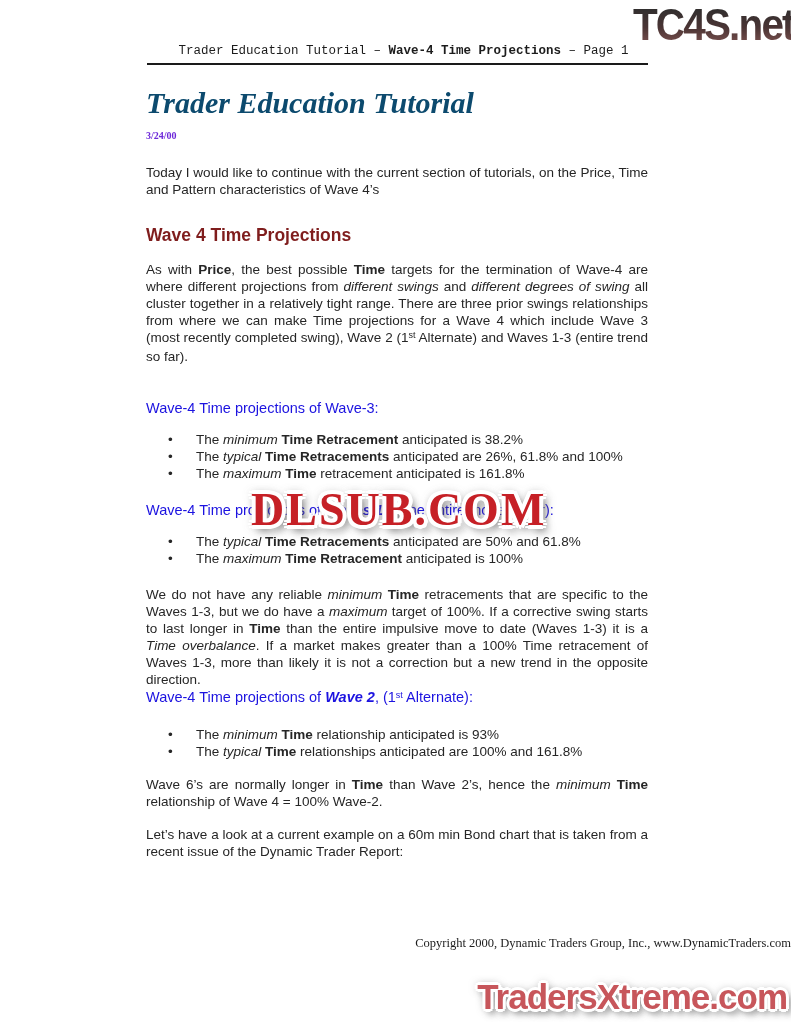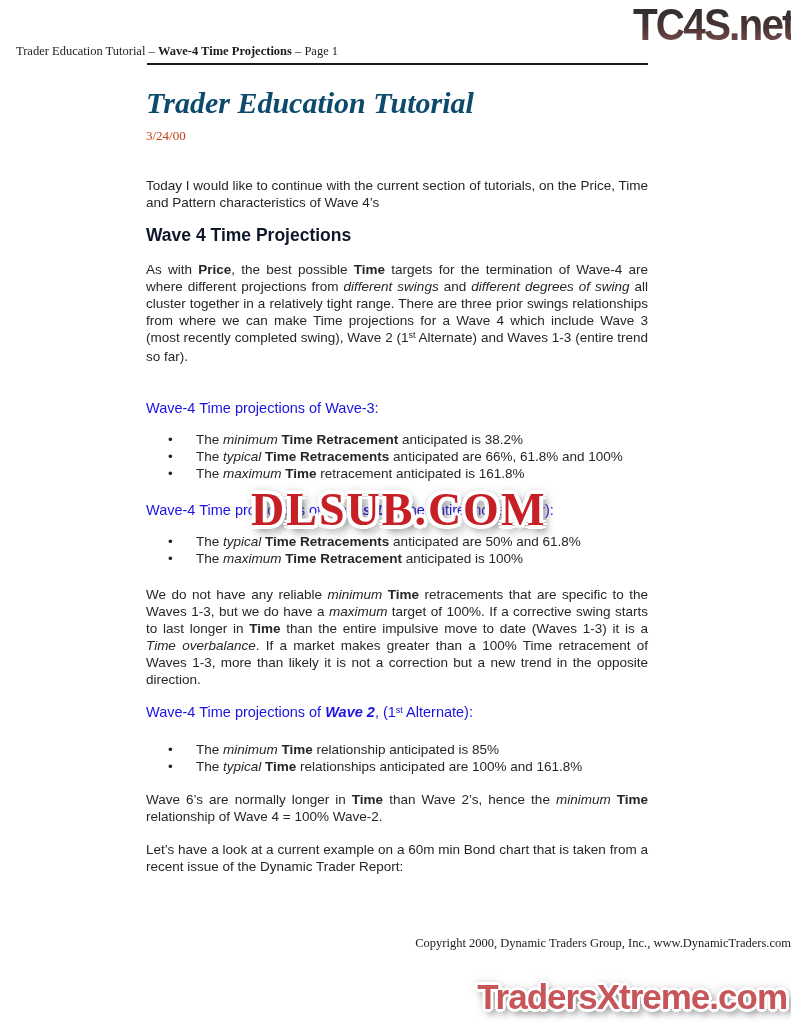--- a/index.html
+++ b/index.html
@@ -5,21 +5,21 @@
   * { margin:0; padding:0; box-sizing:border-box; }
   html,body { background:#888; }
   .page {
     position:relative; width:791px; height:1024px; margin:0 auto;
     background:#ffffff; overflow:hidden;
     font-family:"Liberation Sans", sans-serif; color:#262626;
   }
   
   .running-header {
     position:absolute; top:44px; left:0; width:100%;
-    font-family:Liberation Serif, serif;
+    text-align:center; font-family:Liberation Mono, monospace;
     font-size:12.5px; color:#1c1c1c;padding-left:16px;
   }
   .running-header b { font-weight:bold; }
   .header-rule {
     position:absolute; top:63px; left:147px; width:501px;
     border-top:2px solid #1a1a1a;
   }
   
   .tc4s {
     position:absolute; top:0px; right:-3px;
@@ -50,36 +50,36 @@
       -3px 0 0 #fff, 3px 0 0 #fff, 0 -3px 0 #fff, 0 3px 0 #fff,
       0 0 8px rgba(110,110,110,.8), 4px 5px 7px rgba(90,90,90,.8);
   }
   
   .col { position:absolute; top:0; left:146px; width:502px; }
   h1.doc-title {
     margin-top:86px; font-family:"Liberation Serif", serif;
     font-style:italic; font-weight:bold; font-size:30px; line-height:34px;
     color:#0c4a6e;
   }
-  .doc-date { margin-top:8px; font-family:"Liberation Serif", serif; font-size:13px; line-height:15px; color:#c2410c; }
+  .doc-date { margin-top:8px; font-family:"Liberation Serif", serif; font-size:10px; line-height:15px; color:#6d28d9;font-weight:bold; }
   p.body { font-size:13.5px; line-height:17px; text-align:justify; }
   p.body:last-of-type, p.nojust { text-align:justify; }
   h2.sec {
-    margin-top:14px; font-size:17.5px; line-height:21px; font-weight:bold; color:#0f172a;
+    margin-top:27px; font-size:17.5px; line-height:21px; font-weight:bold; color:#7f1d1d;
   }
   .sub { font-size:14.5px; line-height:17px; color:#1c13e0; }
   .sub b { font-weight:bold;font-style:italic; }
-  .mt-p1 { margin-top:34px; }
+  .mt-p1 { margin-top:21px; }
   .mt-p2 { margin-top:15px; }
   .mt-sub1 { margin-top:35px; }
   .mt-ul1 { margin-top:14px; }
   .mt-sub2 { margin-top:20px; }
   .mt-ul2 { margin-top:14px; }
   .mt-p3 { margin-top:19px; }
-  .mt-sub3 { margin-top:16px; }
+  .mt-sub3 { margin-top:1px; }
   .mt-ul3 { margin-top:18px; }
   .mt-p4 { margin-top:16px; }
   .mt-p5 { margin-top:16px; }
   .mt-p6 { margin-top:17px; }
   ul.bullets { list-style:none; }
   ul.bullets li {
     position:relative; padding-left:50px;
     font-size:13.5px; line-height:17px;
   }
   ul.bullets .blt { position:absolute; left:22px; top:0; }
@@ -110,37 +110,37 @@
     <p class="body mt-p1"><span>Today I would like to continue with the current section of tutorials, on the Price, Time and Pattern characteristics of Wave 4’s</span></p>
 
     <h2 class="sec">Wave 4 Time Projections</h2>
 
     <p class="body mt-p2"><span>As with </span><b>Price</b><span>, the best possible </span><b>Time</b><span> targets for the termination of Wave-4 are where different projections from </span><i>different swings</i><span> and </span><i>different degrees of swing</i><span> all cluster together in a relatively tight range. There are three prior swings relationships from where we can make Time projections for a Wave 4 which include Wave 3 (most recently completed swing), Wave 2 (1</span><span class="sup">st</span><span> Alternate) and Waves 1-3 (entire trend so far).</span></p>
 
     <div class="sub mt-sub1"><span>Wave-4 Time projections of Wave-3:</span></div>
 
     <ul class="bullets mt-ul1">
       <li><span class="blt">•</span><span>The </span><i>minimum </i><b>Time Retracement</b><span> anticipated is 38.2%</span></li>
-      <li><span class="blt">•</span><span>The </span><i>typical </i><b>Time Retracements</b><span> anticipated are 66%, 61.8% and 100%</span></li>
+      <li><span class="blt">•</span><span>The </span><i>typical </i><b>Time Retracements</b><span> anticipated are 26%, 61.8% and 100%</span></li>
       <li><span class="blt">•</span><span>The </span><i>maximum </i><b>Time</b><span> retracement anticipated is 161.8%</span></li>
     </ul>
 
     <div class="sub mt-sub2"><span>Wave-4 Time projections of </span><b>Waves 1-3</b><span> (the entire move so far):</span></div>
 
     <ul class="bullets mt-ul2">
       <li><span class="blt">•</span><span>The </span><i>typical </i><b>Time Retracements</b><span> anticipated are 50% and 61.8%</span></li>
       <li><span class="blt">•</span><span>The </span><i>maximum </i><b>Time Retracement</b><span> anticipated is 100%</span></li>
     </ul>
 
     <p class="body mt-p3"><span>We do not have any reliable </span><i>minimum </i><b>Time</b><span> retracements that are specific to the Waves 1-3, but we do have a </span><i>maximum</i><span> target of 100%. If a corrective swing starts to last longer in </span><b>Time</b><span> than the entire impulsive move to date (Waves 1-3) it is a </span><i>Time overbalance</i><span>. If a market makes greater than a 100% Time retracement of Waves 1-3, more than likely it is not a correction but a new trend in the opposite direction.</span></p>
 
     <div class="sub mt-sub3"><span>Wave-4 Time projections of </span><b>Wave 2</b><span>, (1</span><span class="sup">st</span><span> Alternate):</span></div>
 
     <ul class="bullets mt-ul3">
-      <li><span class="blt">•</span><span>The </span><i>minimum </i><b>Time</b><span> relationship anticipated is 85%</span></li>
+      <li><span class="blt">•</span><span>The </span><i>minimum </i><b>Time</b><span> relationship anticipated is 93%</span></li>
       <li><span class="blt">•</span><span>The </span><i>typical </i><b>Time</b><span> relationships anticipated are 100% and 161.8%</span></li>
     </ul>
 
     <p class="body mt-p4"><span>Wave 6’s are normally longer in </span><b>Time</b><span> than Wave 2’s, hence the </span><i>minimum </i><b>Time</b><span> relationship of Wave 4 = 100% Wave-2.</span></p>
 
     <p class="body mt-p5"><span>Let’s have a look at a current example on a 60m min Bond chart that is taken from a recent issue of the Dynamic Trader Report:</span></p>
 
 
   </div>
 

